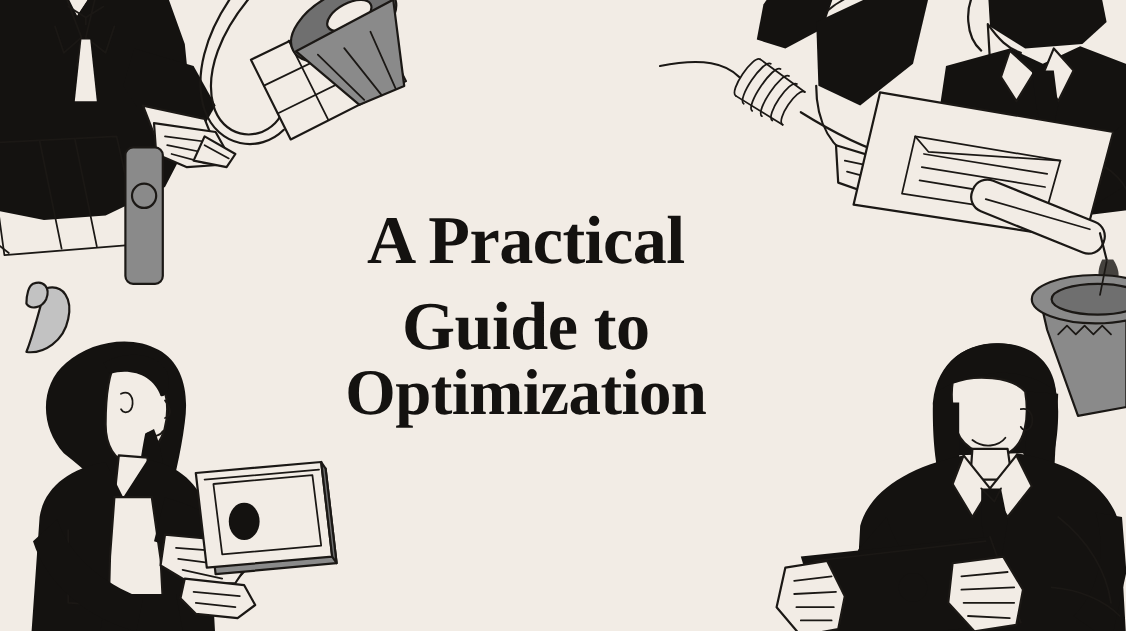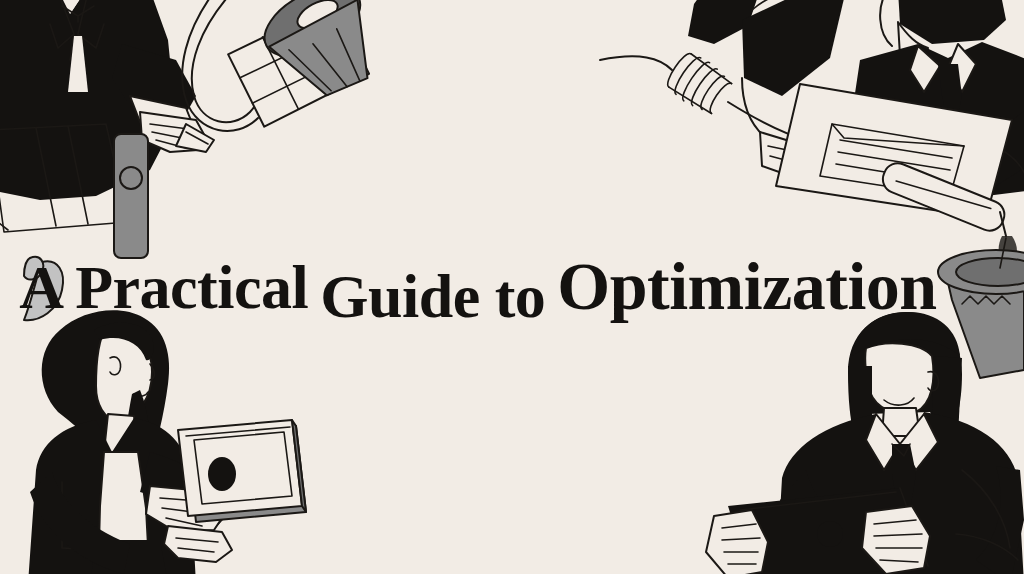--- a/index.html
+++ b/index.html
@@ -23,40 +23,39 @@
     height: 574px;
     display: block;
   }
   #title-block {
     position: absolute;
     left: 0;
     top: 0;
     width: 956px;
     height: 574px;
     display: flex;
-    flex-direction: row;
+    flex-direction: column;
     align-items: center;
     justify-content: center;
     pointer-events: none;
-    gap: 12px;
   }
   .title-line {
     font-family: "Liberation Serif", "DejaVu Serif", serif;
     font-weight: 700;
     color: #141210;
     line-height: 0.97;
     letter-spacing: -0.5px;
     text-align: center;
     white-space: nowrap;
     margin: 0;
   }
   .tl-1 { font-size: 62px; }
   .tl-2 { font-size: 62px; margin-top: 18px; }
   .tl-3 { font-size: 68px; }
-  .tl-4 { font-size: 68px; text-align: right; }
+  .tl-4 { font-size: 59px; text-align: right; }
 </style>
 </head>
 <body>
 
 <div id="poster">
 
   <svg id="art" viewBox="0 0 1024 574" aria-hidden="true">
     <defs>
       <style>
         .ink   { fill: #141210; }

